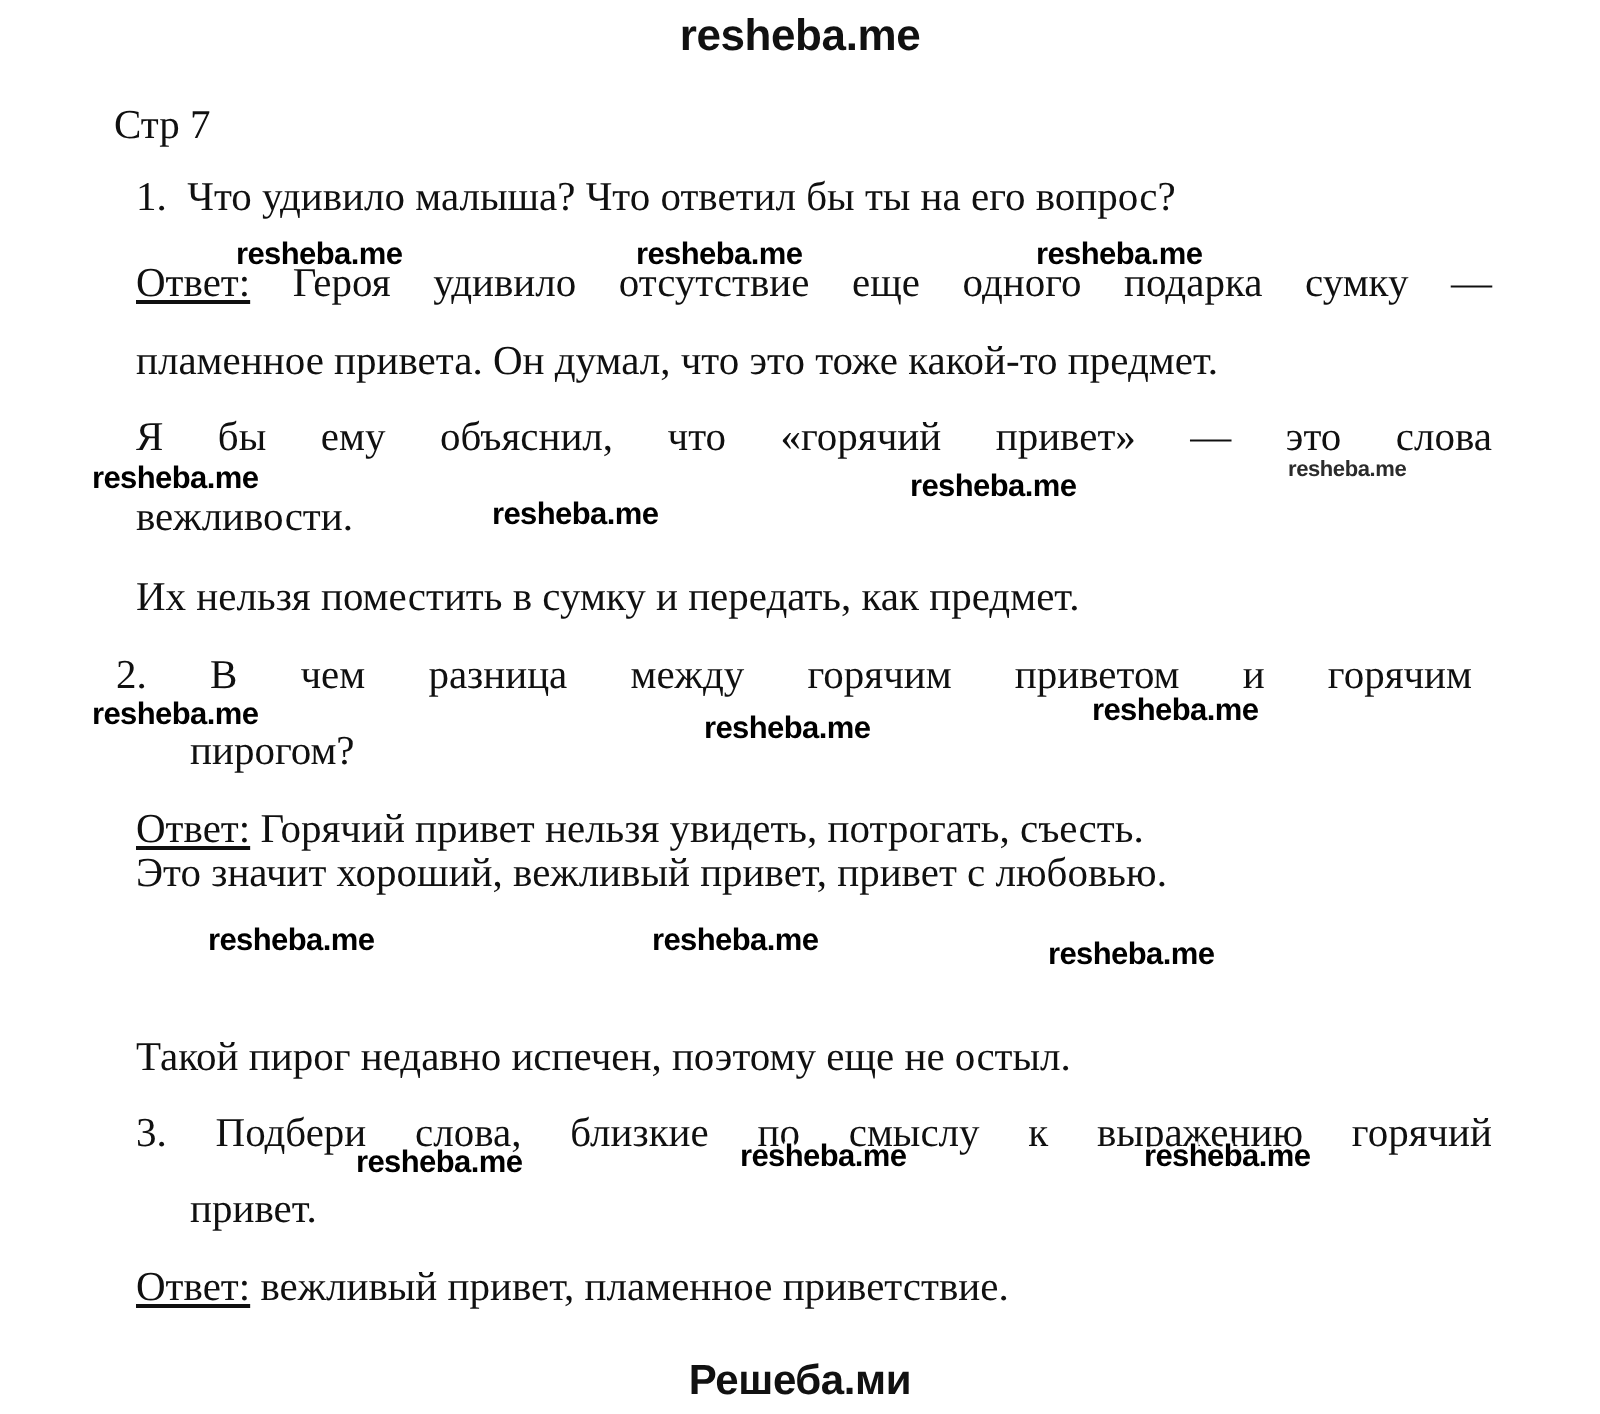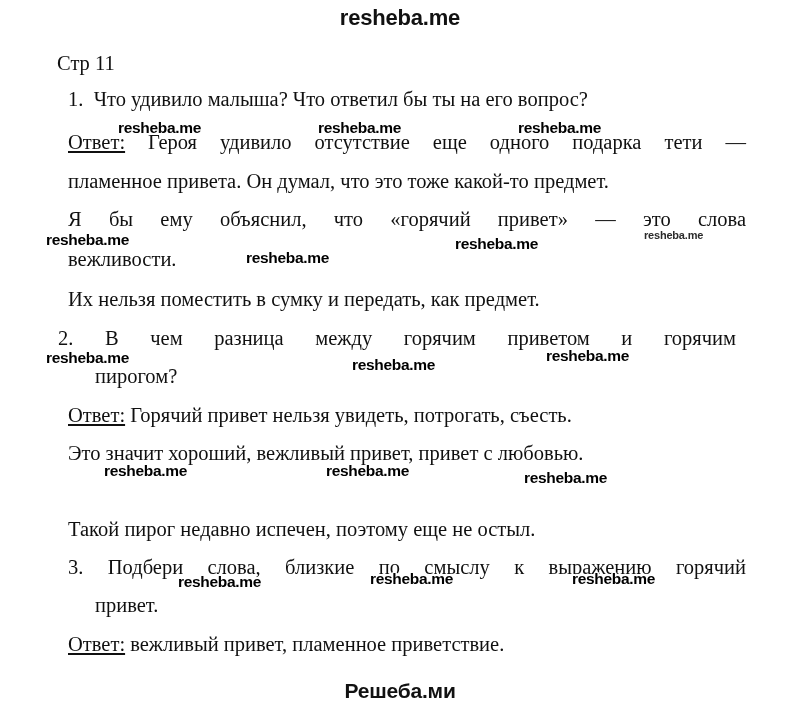--- a/index.html
+++ b/index.html
@@ -79,50 +79,50 @@
     letter-spacing: -0.2px;
   }
 </style>
 </head>
 <body>
 
 <div id="page">
 
   <div class="brand" id="brand-top">resheba.me</div>
 
-  <div class="line" style="left:57px; top:52px;">Стр 11</div>
+  <div class="line" style="left:57px; top:52px;">Стр 7</div>
 
   <div class="line" style="left:68px; top:88px;">
     <span>1.</span>&nbsp;
     <span>Что удивило малыша? Что ответил бы ты на его вопрос?</span>
   </div>
 
   <div class="line just" style="left:68px; top:131px; width:678px;">
     <span class="u">Ответ:</span>
-    <span>Героя удивило отсутствие еще одного подарка тети —</span>
+    <span>Героя удивило отсутствие еще одного подарка сумку —</span>
   </div>
   <div class="line" style="left:68px; top:170px;">пламенное привета. Он думал, что это тоже какой-то предмет.</div>
 
   <div class="line just" style="left:68px; top:208px; width:678px;">Я бы ему объяснил, что «горячий привет» — это слова</div>
   <div class="line" style="left:68px; top:248px;">вежливости.</div>
 
   <div class="line" style="left:68px; top:288px;">Их нельзя поместить в сумку и передать, как предмет.</div>
 
   <div class="line just" style="left:58px; top:327px; width:678px;">
     <span>2.</span>
     <span>В чем разница между горячим приветом и горячим</span>
   </div>
   <div class="line" style="left:95px; top:365px;">пирогом?</div>
 
   <div class="line" style="left:68px; top:404px;">
     <span class="u">Ответ:</span>
     <span>Горячий привет нельзя увидеть, потрогать, съесть.</span>
   </div>
 
-  <div class="line" style="left:68px; top:442px;text-align:center;">Это значит хороший, вежливый привет, привет с любовью.</div>
+  <div class="line" style="left:68px; top:426px;text-align:center;">Это значит хороший, вежливый привет, привет с любовью.</div>
 
 
   <div class="line" style="left:68px; top:518px;">Такой пирог недавно испечен, поэтому еще не остыл.</div>
 
   <div class="line just" style="left:68px; top:556px; width:678px;">
     <span>3.</span>
     <span>Подбери слова, близкие по смыслу к выражению горячий</span>
   </div>
   <div class="line" style="left:95px; top:594px;">привет.</div>
 

